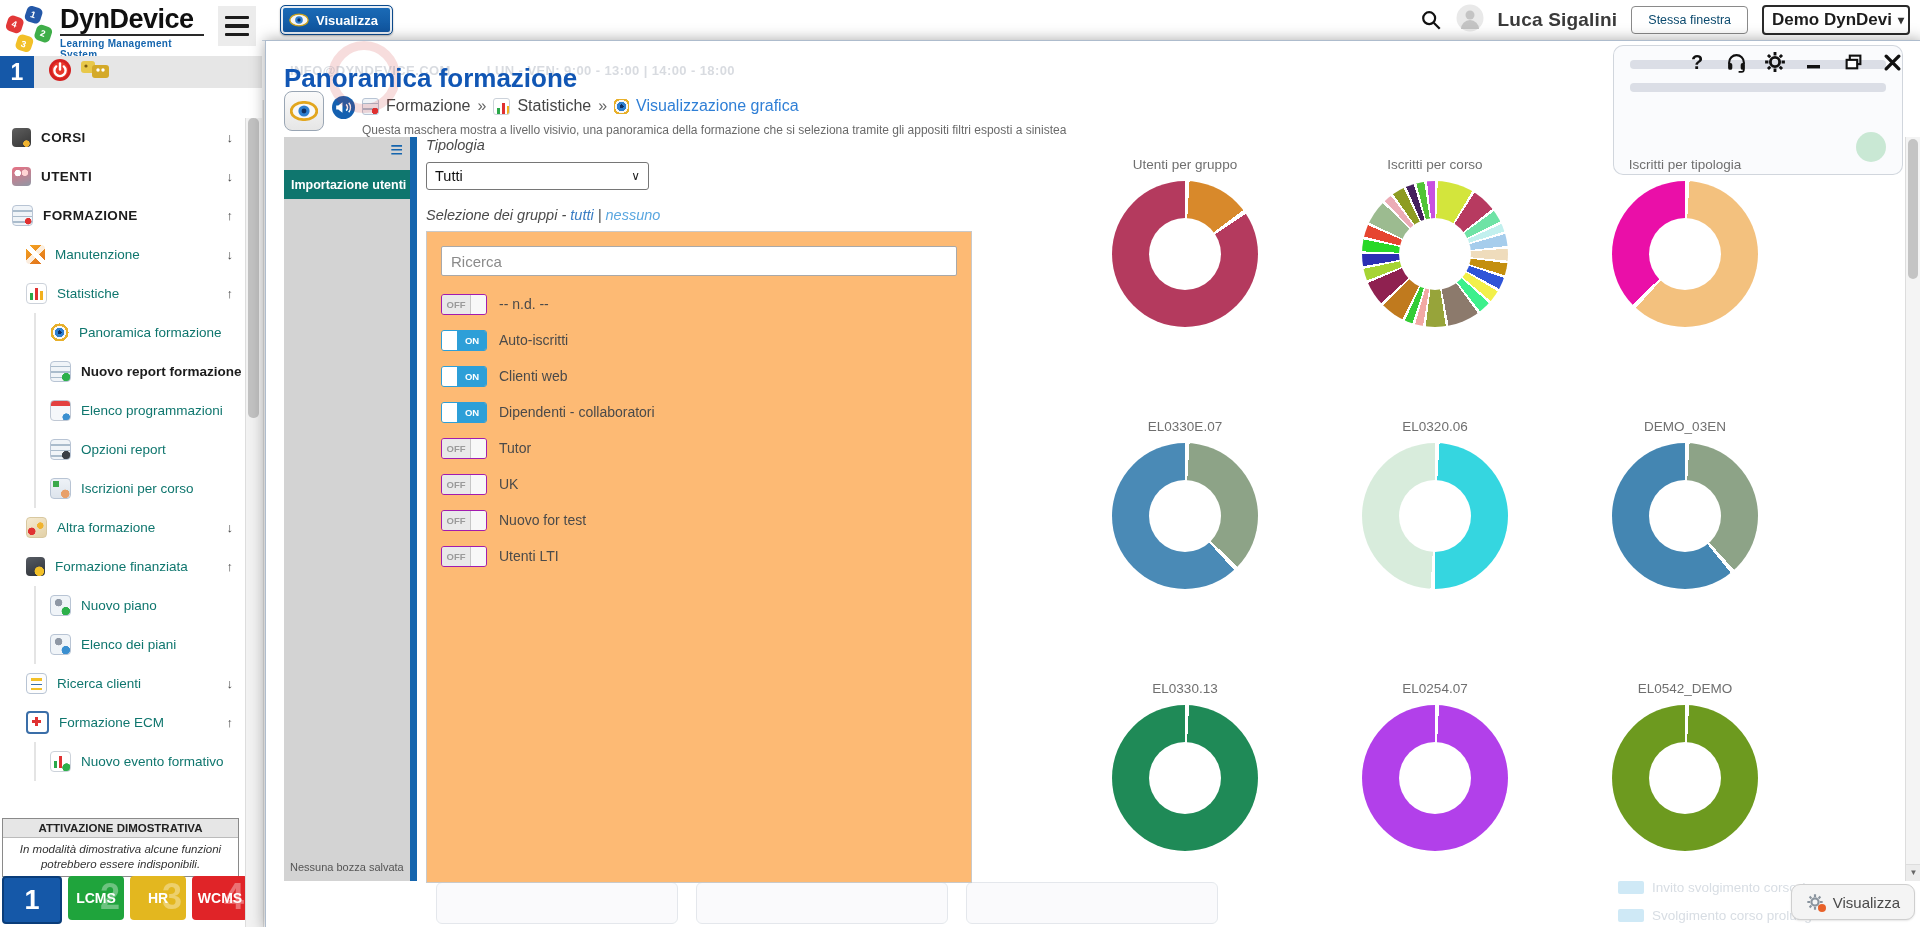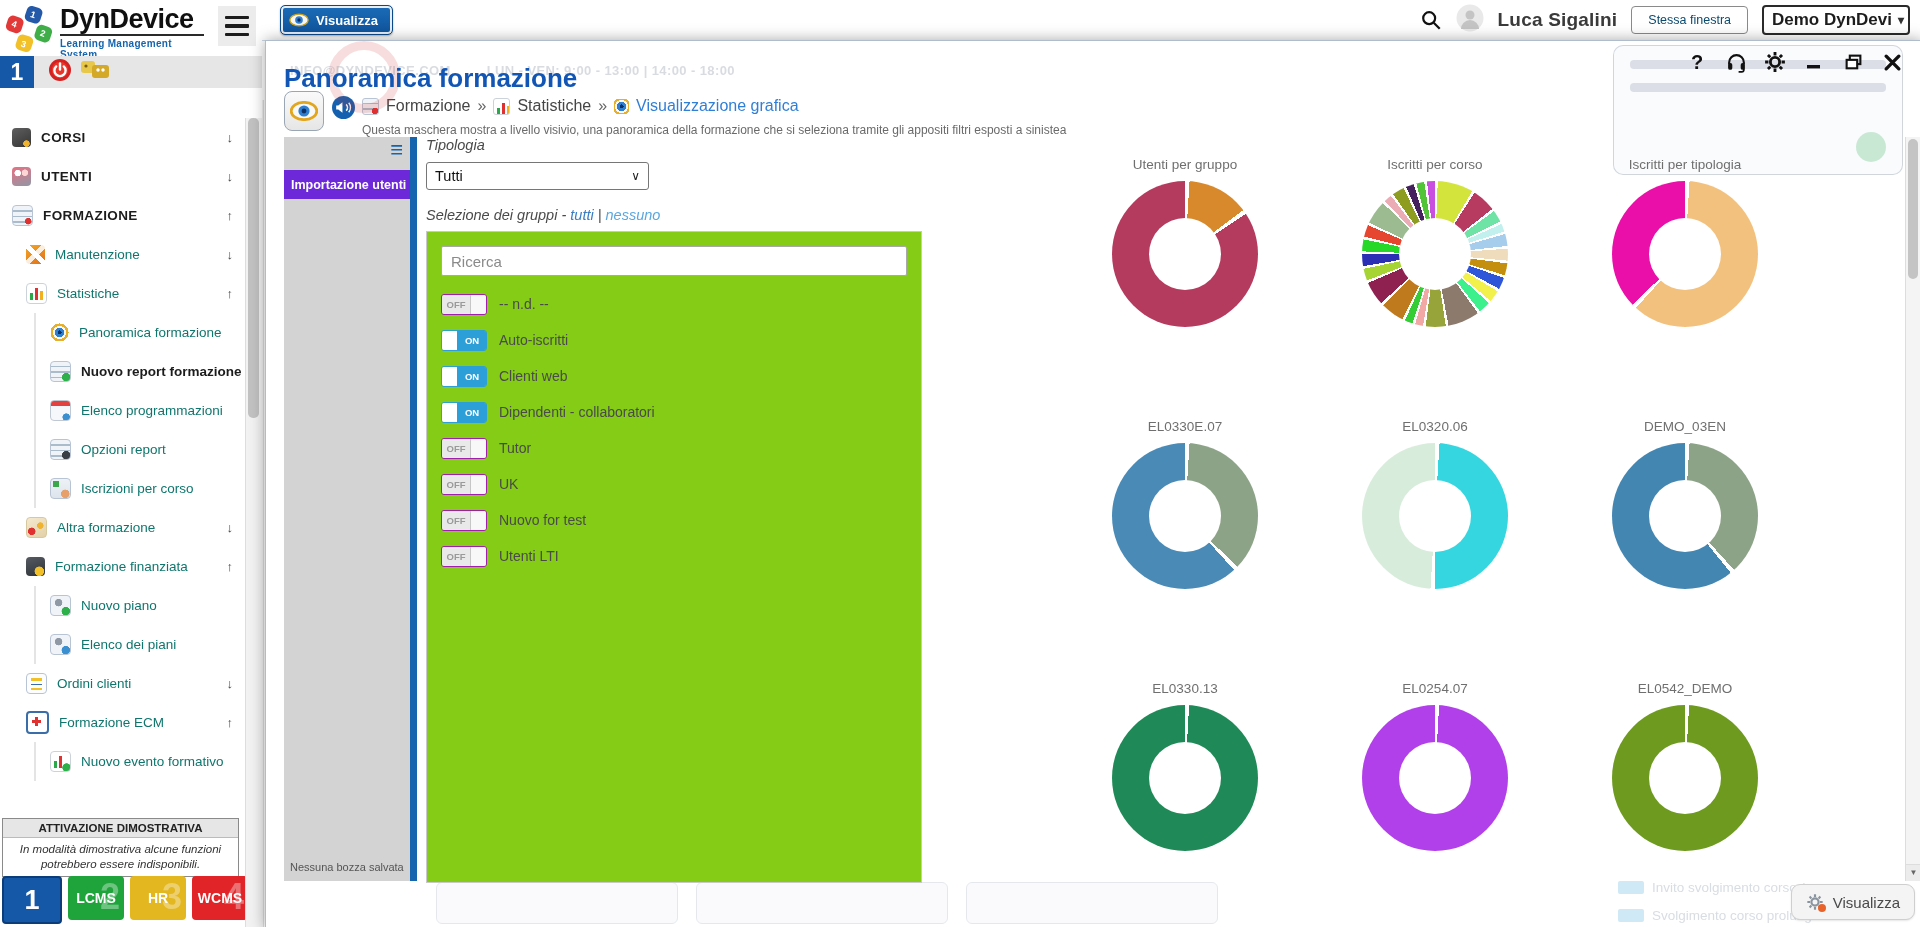--- a/index.html
+++ b/index.html
@@ -99,33 +99,33 @@
   .ghost-card i{display:block;height:9px;background:rgba(160,170,185,.35);border-radius:4px;margin:14px 16px 0;}
   .ghost-card em{position:absolute;right:16px;bottom:12px;width:30px;height:30px;border-radius:50%;background:rgba(90,190,120,.3);}
   .ghost-bottom{position:absolute;left:0;bottom:0;width:100%;height:50px;opacity:.45;z-index:1;}
   .gb-box{position:absolute;bottom:4px;height:40px;border:1px solid #c4ccd6;border-radius:6px;background:#f4f6f9;}
   .gb-tog{position:absolute;display:flex;align-items:center;gap:8px;font-size:13.5px;color:#a8b4c2;}
   .gb-tog i{width:26px;height:13px;border-radius:2px;background:rgba(45,159,216,.5);}
   
   .subpanel{position:absolute;left:18px;top:96px;width:133px;height:744px;background:#d3d3d3;z-index:2;}
   .subpanel .strip{position:absolute;right:0;top:0;bottom:0;width:7px;background:#1565ae;}
   .sp-burger{position:absolute;right:14px;top:0px;color:#1565ae;font-size:22px;font-weight:bold;cursor:pointer;}
-  .sp-tab{position:absolute;left:0;top:33px;right:7px;height:29px;background:#6d28d9;color:#fff;
+  .sp-tab{position:absolute;left:0;top:33px;right:7px;height:29px;background:#0f766e;color:#fff;
           font-size:12.5px;font-weight:bold;display:flex;align-items:center;padding-left:7px;cursor:pointer;}
   .sp-foot{position:absolute;left:6px;bottom:8px;font-size:11px;color:#555;}
   
   .filters{position:absolute;left:160px;top:96px;width:548px;z-index:2;}
   .f-label{font-style:italic;font-size:14.5px;color:#4a4a4a;}
   .f-select{margin-top:9px;width:205px;height:26px;border:1px solid #767676;border-radius:3px;background:#fff;
             display:flex;align-items:center;justify-content:space-between;padding:0 8px;font-size:14.5px;color:#111;cursor:pointer;}
   .f-select .chev{font-size:12px;color:#222;}
   .f-groups-row{margin-top:17px;font-style:italic;font-size:14.5px;color:#4a4a4a;}
   .f-groups-row a{text-decoration:none;cursor:pointer;}
   .lnk-all{color:#3b7dc4;} .lnk-none{color:#5aa7e0;}
-  .group-box{margin-top:8px;width:496px;height:652px;border:1px solid #c9c9c9;background:#84cc16;box-sizing:border-box;padding:14px;}
+  .group-box{margin-top:8px;width:546px;height:652px;border:1px solid #c9c9c9;background:#fdba74;box-sizing:border-box;padding:14px;}
   .search-input{width:100%;height:30px;border:1px solid #a9a9a9;box-sizing:border-box;padding:0 9px;
                 font-size:15px;font-family:inherit;color:#333;border-radius:2px;}
   .search-input::placeholder{color:#8a8a8a;}
   .grp-list{margin-top:10px;}
   .grp-row{display:flex;align-items:center;gap:12px;height:36px;}
   .grp-label{font-size:14px;color:#4a4a4a;}
   .tog{display:flex;width:44px;height:19px;border-radius:3px;overflow:hidden;font-size:9.5px;font-weight:bold;
        border:1px solid #a21caf;cursor:pointer;flex:none;}
   .tog .lab{flex:1;display:flex;align-items:center;justify-content:center;}
   .tog .knob{width:15px;flex:none;}
@@ -301,21 +301,21 @@
         <div class="mrow lvl2">
           <span class="mi mi-plan-add"></span>
     <span class="mlabel">Nuovo piano</span>
         </div>
         <div class="mrow lvl2">
           <span class="mi mi-plan-list"></span>
     <span class="mlabel">Elenco dei piani</span>
         </div>
         <div class="mrow lvl1">
           <span class="mi mi-orders"></span>
-    <span class="mlabel">Ordini clienti</span>
+    <span class="mlabel">Ricerca clienti</span>
           <span class="chev">↓</span>
         </div>
         <div class="mrow lvl1">
           <span class="mi mi-ecm"></span>
     <span class="mlabel">Formazione ECM</span>
           <span class="chev">↑</span>
         </div>
         <div class="mrow lvl2">
           <span class="mi mi-event-add"></span>
     <span class="mlabel">Nuovo evento formativo</span>

